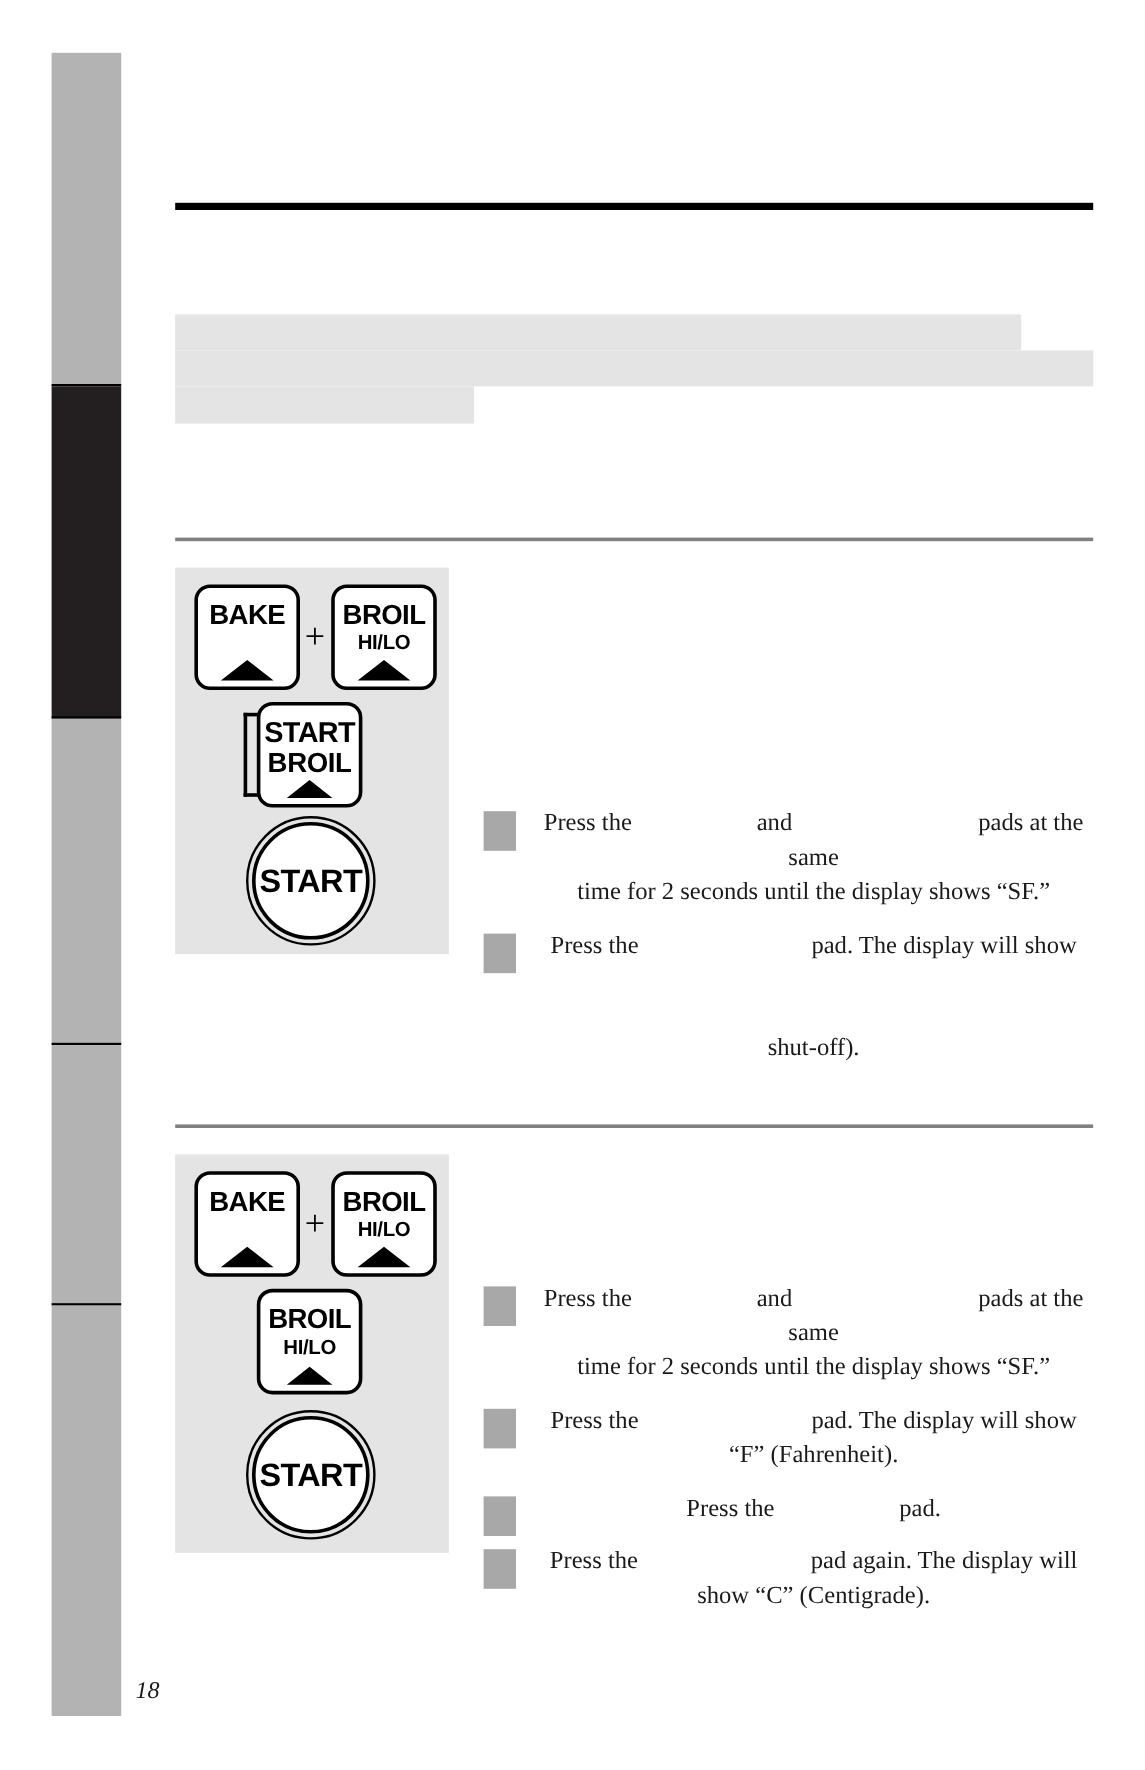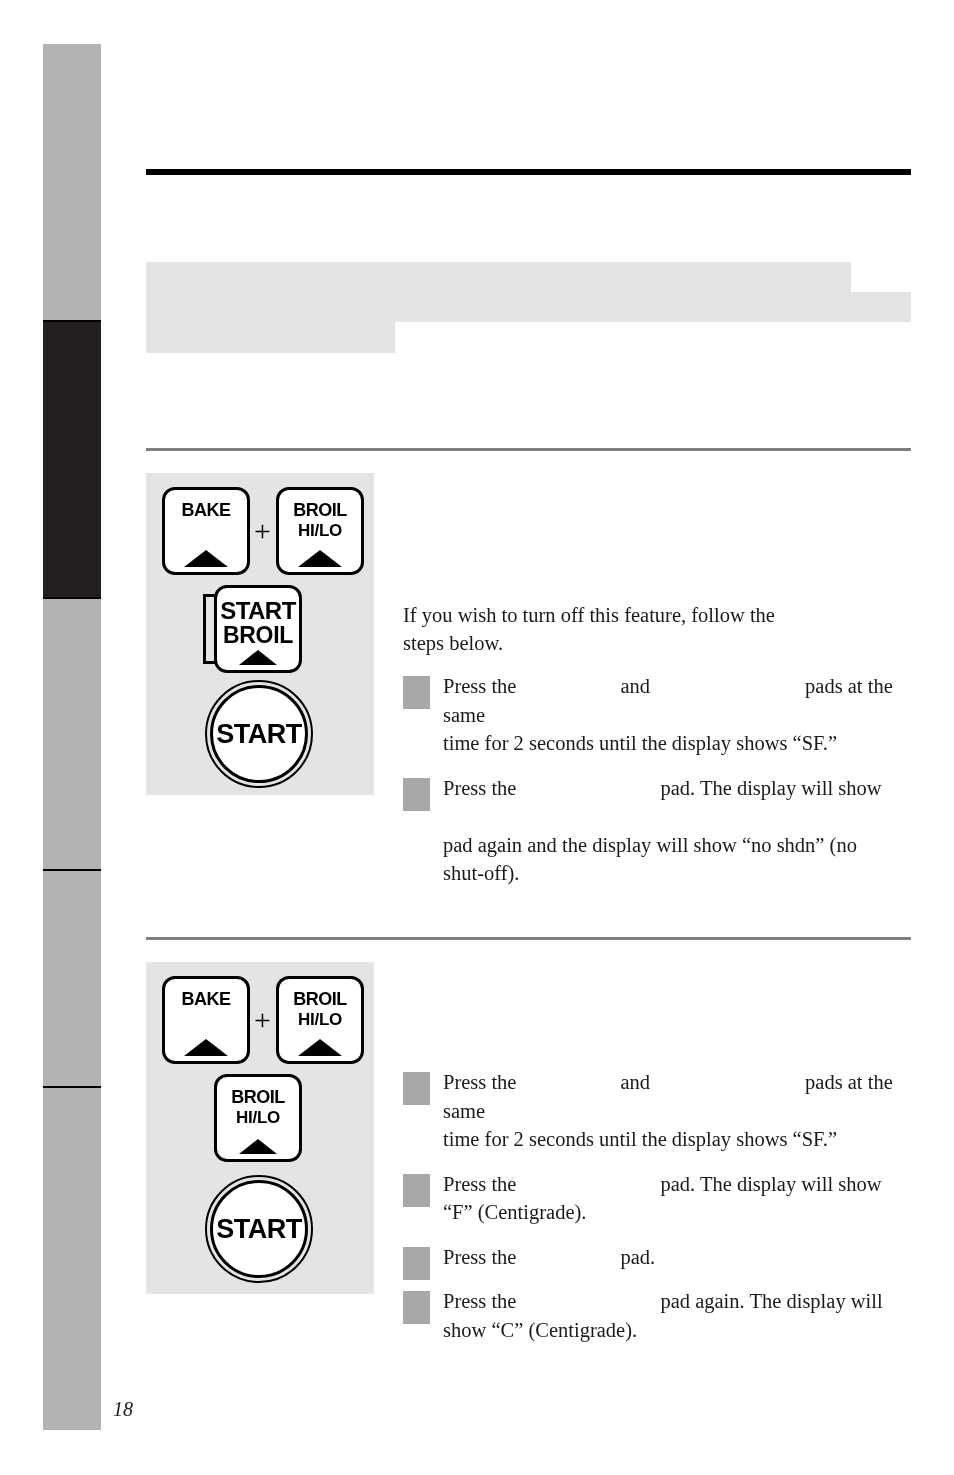--- a/index.html
+++ b/index.html
@@ -26,21 +26,21 @@
   
   .panel{position:absolute;background:#e4e4e4;}
 
   
   .pad{
     position:absolute;background:#ffffff;border:3px solid #000;
     border-radius:13px;box-sizing:border-box;
     display:flex;flex-direction:column;align-items:center;justify-content:flex-start;
     font-family:"Liberation Sans", sans-serif;font-weight:bold;color:#000;
   }
-  .pad .l1{font-size:18px;letter-spacing:-0.5px;line-height:1;margin-top:11px;}
+  .pad .l1{font-size:23px;letter-spacing:-0.5px;line-height:1;margin-top:11px;}
   .pad .l1.sm{font-size:24px;}
   .pad .l2{font-size:17px;letter-spacing:-0.3px;line-height:1;margin-top:3px;}
   .pad .l2.big{font-size:23px;margin-top:1px;}
   .tri{
     position:absolute;bottom:5px;left:50%;transform:translateX(-50%);
     width:0;height:0;border-left:22px solid transparent;border-right:22px solid transparent;
     border-bottom:17px solid #000;
   }
   .tri.sm{border-left-width:19px;border-right-width:19px;border-bottom-width:15px;}
 
@@ -64,21 +64,21 @@
   .startring{
     position:absolute;border-radius:50%;border:2px solid #000;
     box-sizing:border-box;pointer-events:none;
   }
 
   
   .para{
     position:absolute;font-family:"Liberation Serif", serif;
     font-size:20.5px;line-height:28px;color:#1a1a1a;
   }
-  .steps{position:absolute;}
+  .steps{position:absolute;text-align:center;}
   .step{position:relative;margin-bottom:16px;}
   .step .marker{
     position:absolute;left:0;top:4px;width:27px;height:33px;background:#a8a8a8;
   }
   .step .txt{
     margin-left:40px;font-family:"Liberation Serif", serif;
     font-size:20.5px;line-height:28.5px;color:#1a1a1a;
   }
   .gap{display:inline-block;}
 
@@ -135,41 +135,37 @@
       <span class="l2 big">BROIL</span>
       <span class="tri sm"></span>
     </div>
 
     <div class="startbtn" style="left:64px;top:212px;width:98px;height:98px;">
       <span>START</span>
     </div>
     <div class="startring" style="left:59px;top:207px;width:108px;height:108px;"></div>
   </div>
 
-  <div class="para" style="left:403px;top:601px;width:510px;">
-    <span>If you wish to turn off this feature, follow the</span><br>
-    <span>steps below.</span>
-  </div>
 
   <div class="steps" style="left:403px;top:672px;width:510px;">
 
     <div class="step">
       <span class="marker"></span>
       <div class="txt">
         <span>Press the</span><span class="gap" style="width:104px"></span><span>and</span><span class="gap" style="width:155px"></span><span>pads at the same</span><br>
         <span>time for 2 seconds until the display shows “SF.”</span>
       </div>
     </div>
 
     <div class="step">
       <span class="marker"></span>
       <div class="txt">
         <span>Press the</span><span class="gap" style="width:144px"></span><span>pad. The display will show</span><br>
         <br>
-        <span>pad again and the display will show “no shdn” (no</span><br>
+        <br>
         <span>shut-off).</span>
       </div>
     </div>
 
   </div>
 
   <div class="rule-thin" style="top:937px;"></div>
 
   <div class="panel" style="left:146px;top:962px;width:228px;height:332px;">
 
@@ -205,21 +201,21 @@
       <div class="txt">
         <span>Press the</span><span class="gap" style="width:104px"></span><span>and</span><span class="gap" style="width:155px"></span><span>pads at the same</span><br>
         <span>time for 2 seconds until the display shows “SF.”</span>
       </div>
     </div>
 
     <div class="step">
       <span class="marker"></span>
       <div class="txt">
         <span>Press the</span><span class="gap" style="width:144px"></span><span>pad. The display will show</span><br>
-        <span>“F” (Centigrade).</span>
+        <span>“F” (Fahrenheit).</span>
       </div>
     </div>
 
     <div class="step">
       <span class="marker"></span>
       <div class="txt">
         <span>Press the</span><span class="gap" style="width:104px"></span><span>pad.</span>
       </div>
     </div>
 

